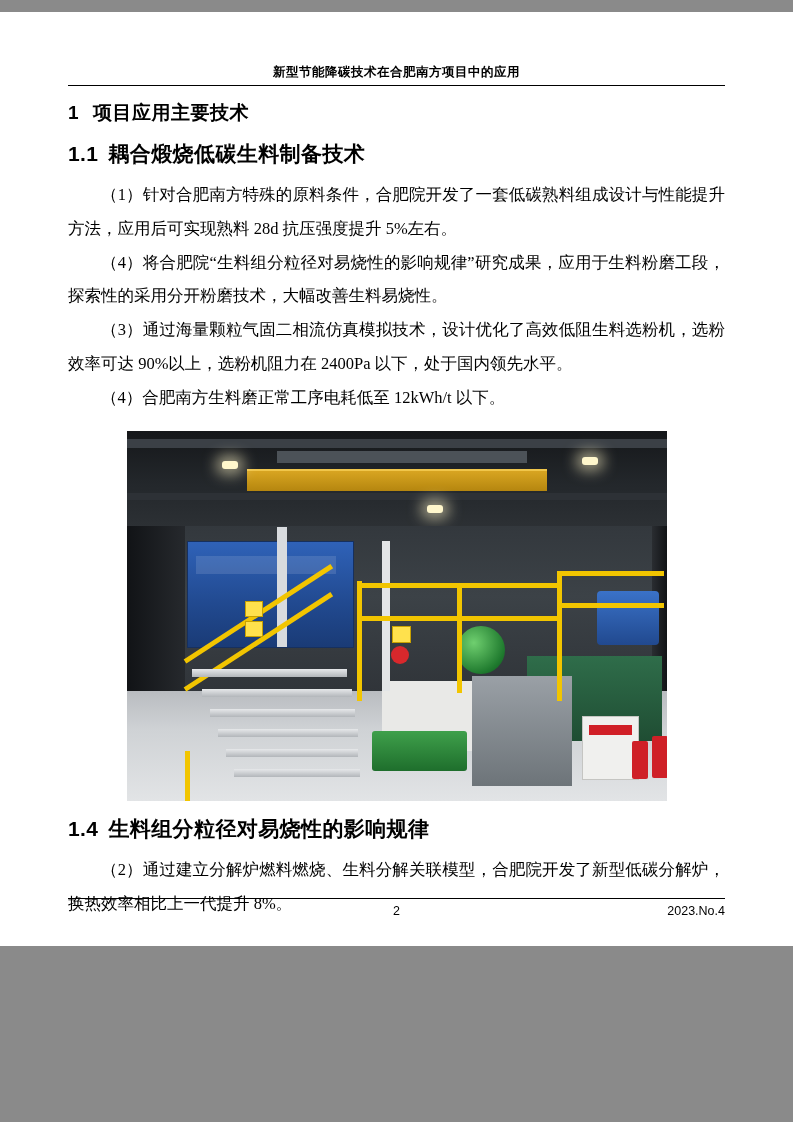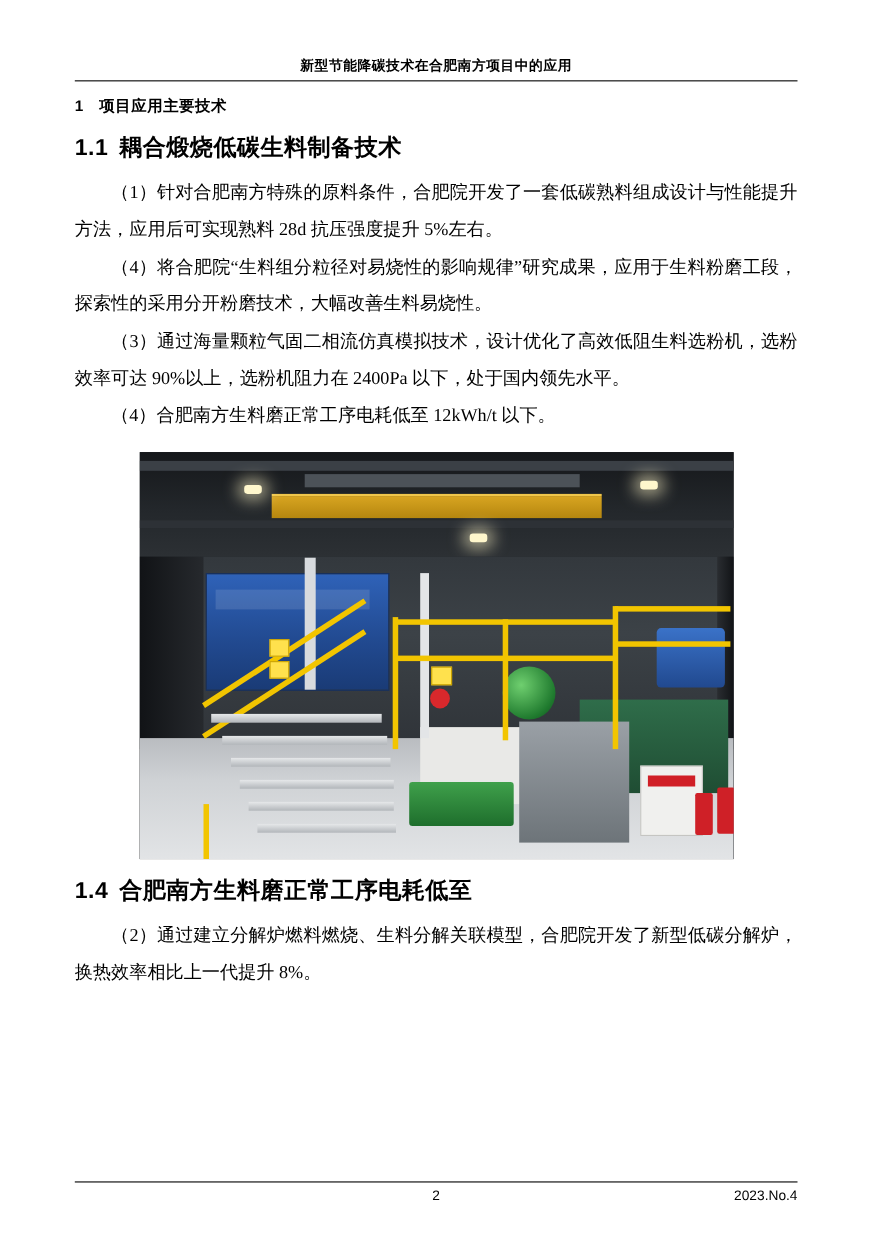--- a/index.html
+++ b/index.html
@@ -2,24 +2,24 @@
 <html><head>
 <meta charset="utf-8">
 <style>
   html, body {
     margin: 0;
     padding: 0;
     background: #8a8a8a;
   }
   .page {
     width: 793px;
-    height: 1122px;
+    height: 934px;
     background: #ffffff;
     position: relative;
-    margin: 0 auto;
+    margin: 12px auto;
     box-sizing: border-box;
     font-family: "Liberation Serif", "DejaVu Serif", serif;
     color: #000000;
     overflow: hidden;
   }
   .page-inner {
     position: absolute;
     left: 68px;
     right: 68px;
     top: 52px;
@@ -33,21 +33,21 @@
     letter-spacing: 0.5px;
     padding-bottom: 4px;
     color: #000;
   }
   .header-rule {
     border-bottom: 1.2px solid #000;
     margin-bottom: 14px;
   }
   
   h1.sec {
-    font-size: 14px;
+    font-size: 19px;
     font-weight: bold;
     margin: 10px 0 12px 0;
     letter-spacing: 0.5px;
     font-family: "Liberation Sans", "DejaVu Sans", sans-serif;
   }
   h1.sec .num { margin-right: 14px; }
   h2.sub {
     font-size: 21px;
     font-weight: bold;
     margin: 14px 0 10px 0;
@@ -273,21 +273,21 @@
         </div>
 
         <div class="ph-sign" style="left:118px;top:170px;width:16px;height:14px;"></div>
         <div class="ph-sign" style="left:118px;top:190px;width:16px;height:14px;"></div>
         <div class="ph-sign" style="left:265px;top:195px;width:17px;height:15px;"></div>
         <div class="ph-sign-red" style="left:264px;top:215px;width:18px;height:18px;"></div>
       </div>
     </div>
 
     <h2 class="sub">
-      <span class="num">1.4</span><span>合肥南方生料磨正常工序电耗低至</span>
+      <span class="num">1.4</span><span>生料组分粒径对易烧性的影响规律</span>
     </h2>
 
     <p class="body">（2）通过建立分解炉燃料燃烧、生料分解关联模型，合肥院开发了新型低碳分解炉，换热效率相比上一代提升 8%。</p>
 
   </div>
 
   <div class="footer">
     <div class="footer-rule"></div>
     <div class="footer-row">
       <div class="footer-page">2</div>

